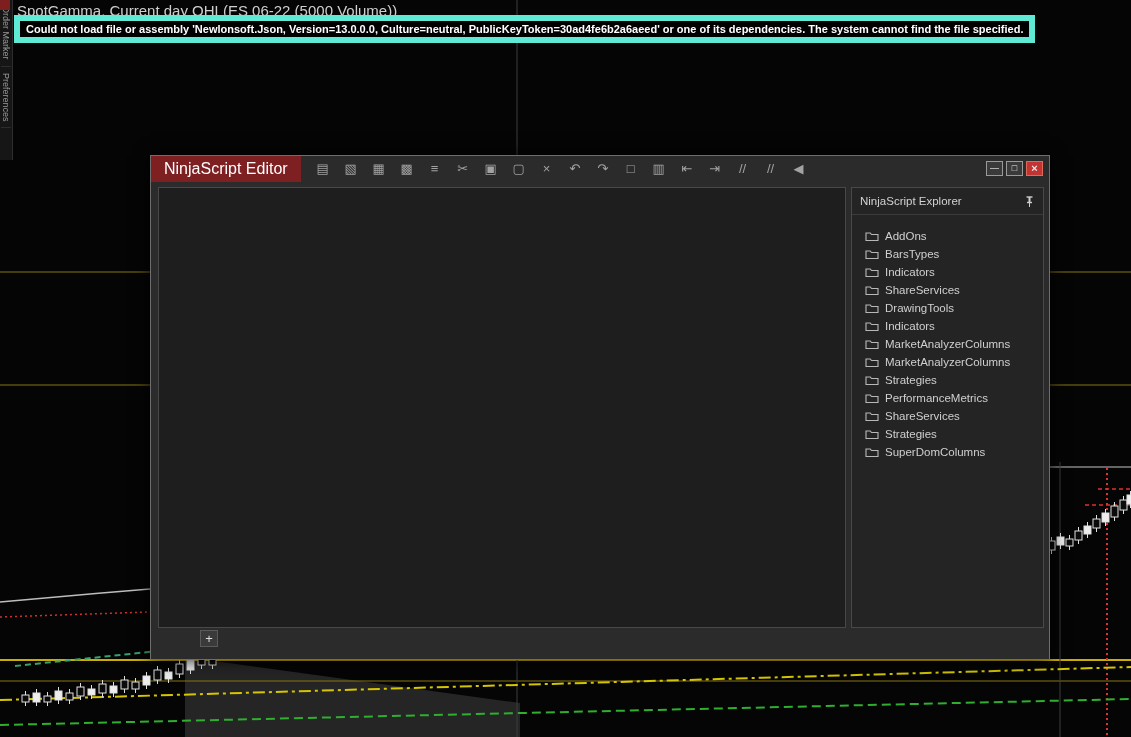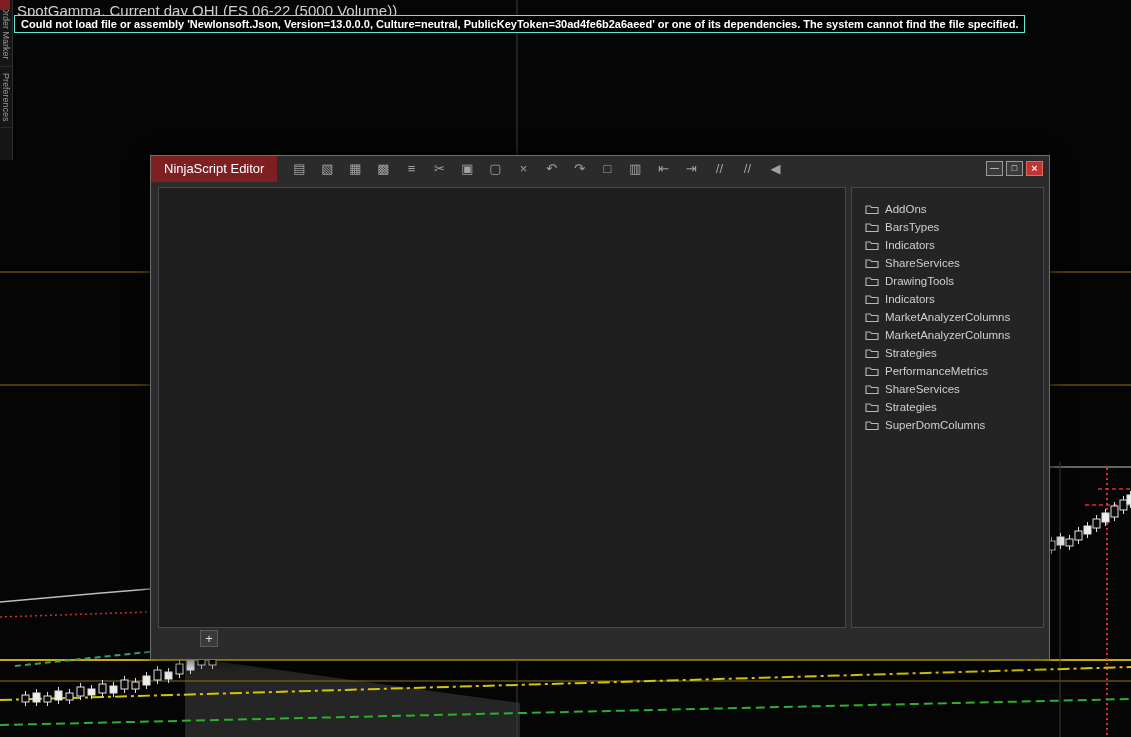--- a/index.html
+++ b/index.html
@@ -9,42 +9,42 @@
     font-family:"Liberation Sans","DejaVu Sans",sans-serif;
     -webkit-font-smoothing:antialiased;
   }
   #chart-svg{position:absolute;left:0;top:0;z-index:1;}
   .chart-label{
     position:absolute;left:17px;top:2px;z-index:3;
     font-size:15px;color:#cfcfcf;white-space:nowrap;
   }
   .error-banner{
     position:absolute;left:14px;top:15px;z-index:3;
-    border:1px solid #5eead4;background:#000;color:#ffffff;
+    border:6px solid #5eead4;background:#000;color:#ffffff;
     font-size:11px;font-weight:bold;padding:2px 6px;white-space:nowrap;
   }
   .corner-sq{position:absolute;left:0;top:0;width:10px;height:10px;background:#7d1f1f;z-index:4;}
   .side-strip{
     position:absolute;left:0;top:0;width:12px;height:160px;z-index:2;
     background:#161616;border-right:1px solid #2e2e2e;
     display:flex;flex-direction:column;align-items:center;
   }
   .side-tab{
     writing-mode:vertical-rl;font-size:9px;color:#9a9a9a;
     padding:6px 0;border-bottom:1px solid #2c2c2c;cursor:default;white-space:nowrap;
   }
   
   .window{
     position:absolute;left:150px;top:155px;width:898px;height:503px;z-index:5;
     background:#2b2b2b;border:1px solid #6e6e6e;
     box-shadow:0 0 16px rgba(0,0,0,.85);
   }
   .titlebar{position:absolute;left:0;top:0;right:0;height:26px;display:flex;align-items:center;}
   .title{
-    background:#7e1f22;color:#fff;font-size:13px;height:26px;line-height:26px;
+    background:#7e1f22;color:#fff;font-size:16px;height:26px;line-height:26px;
     padding:0 13px;white-space:nowrap;
   }
   #toolbar{display:flex;margin-left:12px;gap:8px;align-items:center;}
   .tool{
     width:20px;height:20px;text-align:center;line-height:20px;
     color:#a2a2a2;font-size:13px;cursor:default;
   }
   #win-controls{position:absolute;right:6px;top:5px;display:flex;gap:3px;}
   .wc{
     width:17px;height:15px;box-sizing:border-box;text-align:center;
@@ -185,20 +185,29 @@
     <div id="win-controls">
         <span class="wc wc-minimize">—</span>
         <span class="wc wc-maximize">□</span>
         <span class="wc wc-close">×</span>
       </div>
   </div>
 
   <div class="editor-area"></div>
 
   <div class="explorer">
+    <div class="explorer-header">
+      <span>NinjaScript Explorer</span>
+      <svg width="11" height="13" viewBox="0 0 11 13">
+        <line x1="2.5" y1="2" x2="8.5" y2="2" stroke="#cfcfcf" stroke-width="1.4"></line>
+        <line x1="5.5" y1="2" x2="5.5" y2="7" stroke="#cfcfcf" stroke-width="2"></line>
+        <line x1="3" y1="7.5" x2="8" y2="7.5" stroke="#cfcfcf" stroke-width="1.4"></line>
+        <line x1="5.5" y1="8" x2="5.5" y2="12" stroke="#cfcfcf" stroke-width="1"></line>
+      </svg>
+    </div>
     <div id="explorer-items">
         <div class="ex-item">
           <svg width="14" height="12" viewBox="0 0 14 12">
             <path d="M1 3.5 V10.5 H13 V4.5 H6.5 L5.3 3 H1 Z" fill="none" stroke="#b8b8b8" stroke-width="1.1"></path>
           </svg>
           <span>AddOns</span>
         </div>
         <div class="ex-item">
           <svg width="14" height="12" viewBox="0 0 14 12">
             <path d="M1 3.5 V10.5 H13 V4.5 H6.5 L5.3 3 H1 Z" fill="none" stroke="#b8b8b8" stroke-width="1.1"></path>

